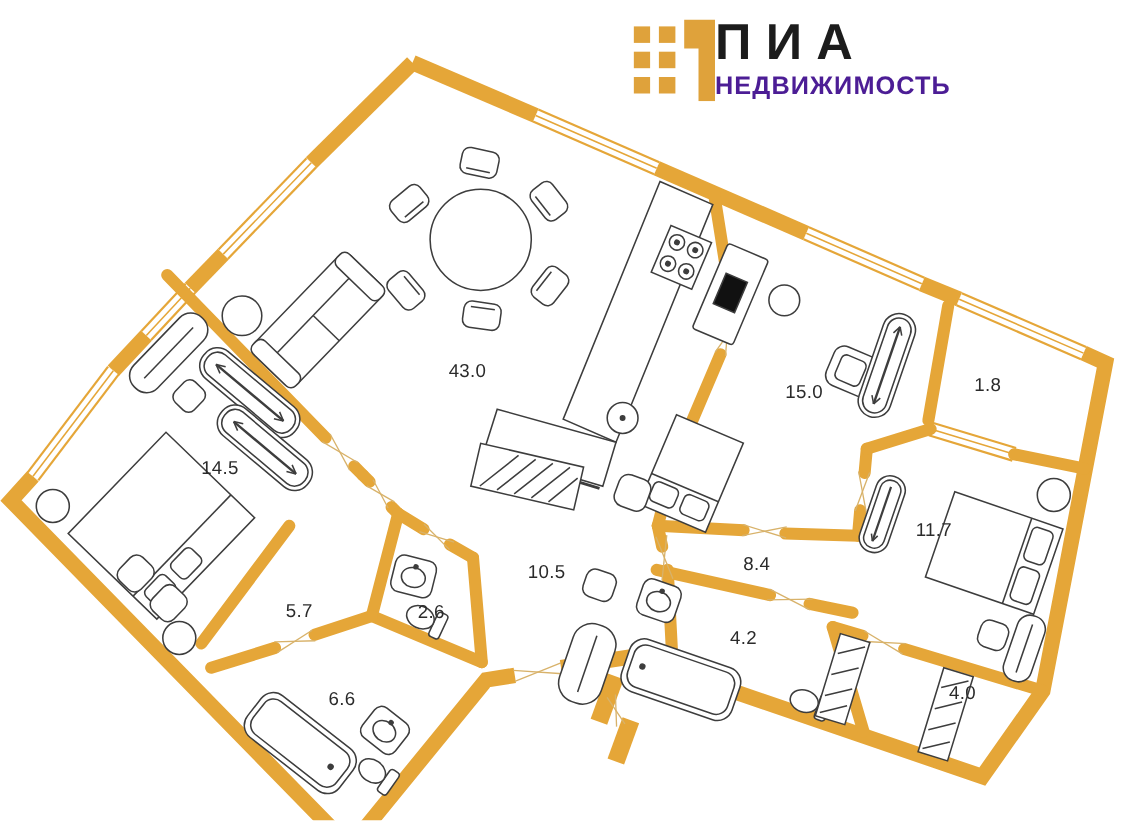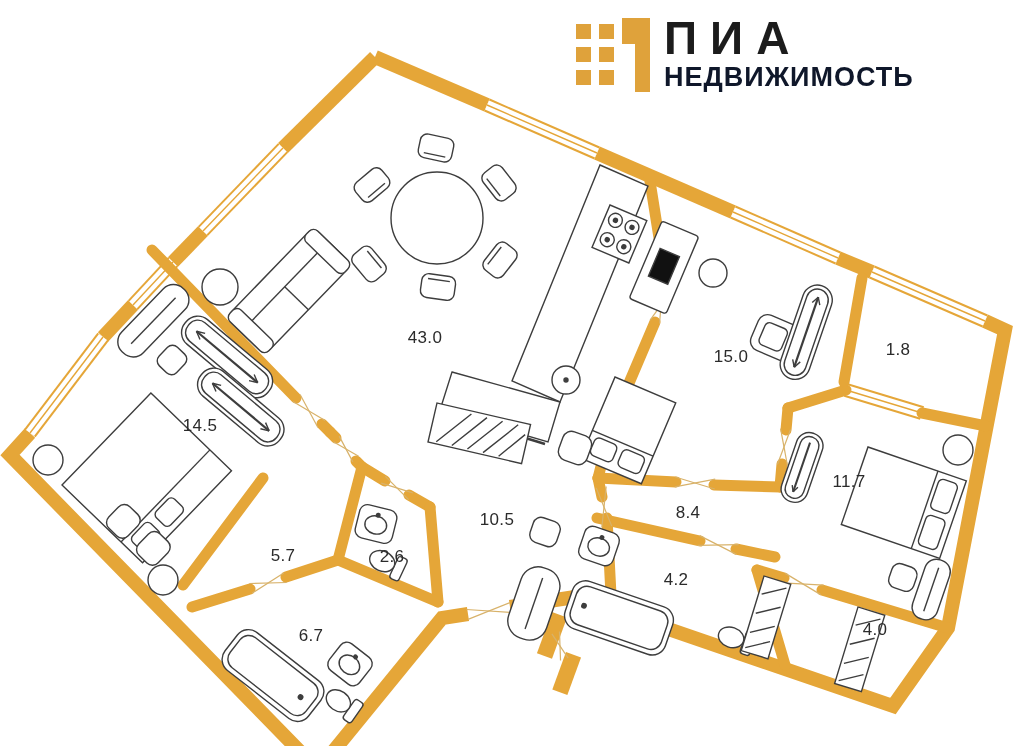--- a/index.html
+++ b/index.html
@@ -1,24 +1,24 @@
 <!DOCTYPE html>
 <html><head>
 <meta charset="utf-8">
 <style>
   html,body{margin:0;padding:0;background:#ffffff;}
   .stage{position:relative;width:1023px;height:746px;background:#fff;overflow:hidden;
          font-family:"Liberation Sans",sans-serif;}
   .plan-svg{position:absolute;left:0;top:0;}
   .room-label{position:absolute;transform:translate(-50%,-50%);font-size:17px;color:#2b2b2b;
               letter-spacing:.3px;white-space:nowrap;}
-  .logo{position:absolute;left:576px;top:16px;display:flex;align-items:center;gap:14px;}
+  .logo{position:absolute;left:576px;top:16px;display:flex;align-items:center;}
   .logo-text{display:flex;flex-direction:column;margin-top:2px;}
   .logo-title{font-size:46px;line-height:40px;font-weight:bold;color:#1c1c1c;letter-spacing:13px;}
-  .logo-sub{font-size:27px;line-height:30px;font-weight:bold;color:#0f172a;letter-spacing:1px;margin-top:4px;}
+  .logo-sub{font-size:23px;line-height:30px;font-weight:bold;color:#4c1d95;letter-spacing:1px;margin-top:4px;}
 </style>
 </head>
 <body>
 
 <div class="stage">
 
 <svg class="plan-svg" width="1023" height="746" viewBox="0 0 1023 746">
 
   <g stroke="#E5A638" stroke-width="14" fill="none" stroke-linecap="butt" stroke-linejoin="miter">
     <path d="M375,57 L487,105"></path>
@@ -358,24 +358,24 @@
   </g>
 </svg>
 
   <div class="room-label" style="left:425px;top:338px">43.0</div>
   <div class="room-label" style="left:731px;top:357px">15.0</div>
   <div class="room-label" style="left:898px;top:350px">1.8</div>
   <div class="room-label" style="left:200px;top:426px">14.5</div>
   <div class="room-label" style="left:849px;top:482px">11.7</div>
   <div class="room-label" style="left:497px;top:520px">10.5</div>
   <div class="room-label" style="left:688px;top:513px">8.4</div>
-  <div class="room-label" style="left:283px;top:556px">5.7</div>
+  <div class="room-label" style="left:272px;top:556px">5.7</div>
   <div class="room-label" style="left:392px;top:557px">2.6</div>
   <div class="room-label" style="left:676px;top:580px">4.2</div>
-  <div class="room-label" style="left:311px;top:636px">6.7</div>
+  <div class="room-label" style="left:311px;top:636px">6.6</div>
   <div class="room-label" style="left:875px;top:630px">4.0</div>
 
   <div class="logo">
     <svg width="74" height="76" viewBox="0 0 74 76">
       <g fill="#DFA23B">
         <rect x="0" y="8" width="15" height="15"></rect>
         <rect x="0" y="31" width="15" height="15"></rect>
         <rect x="0" y="54" width="15" height="15"></rect>
         <rect x="23" y="8" width="15" height="15"></rect>
         <rect x="23" y="31" width="15" height="15"></rect>

